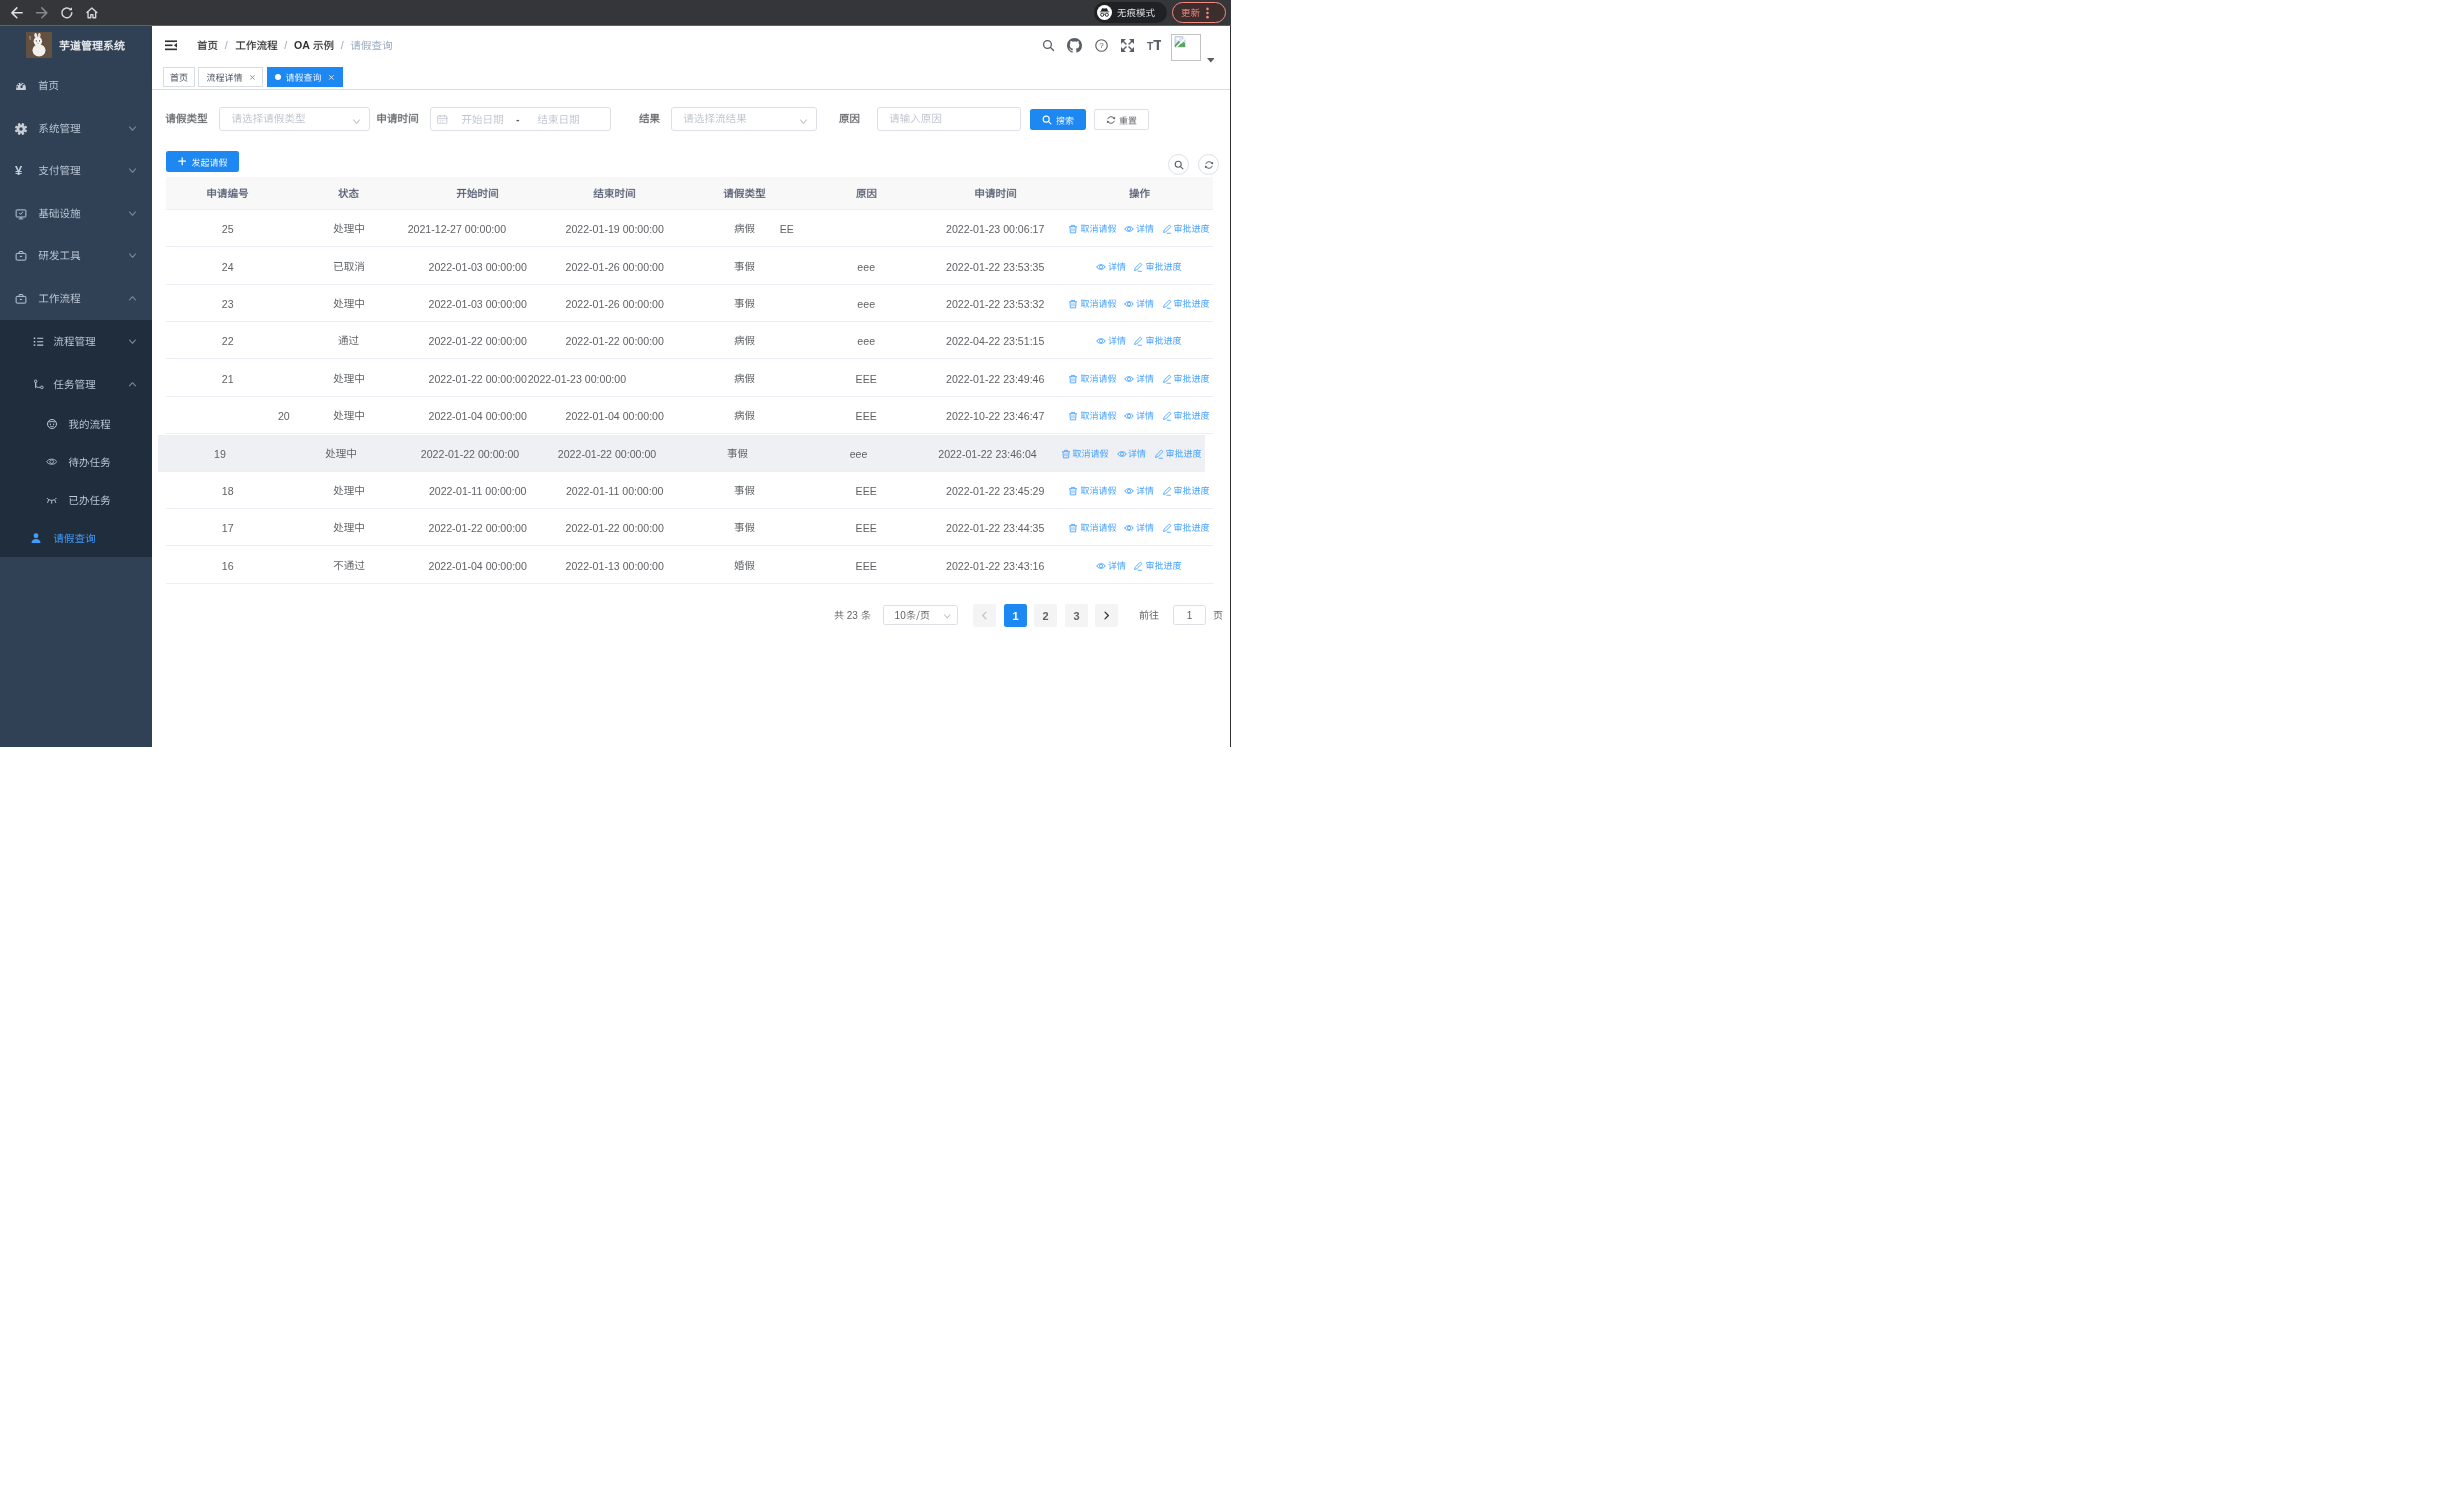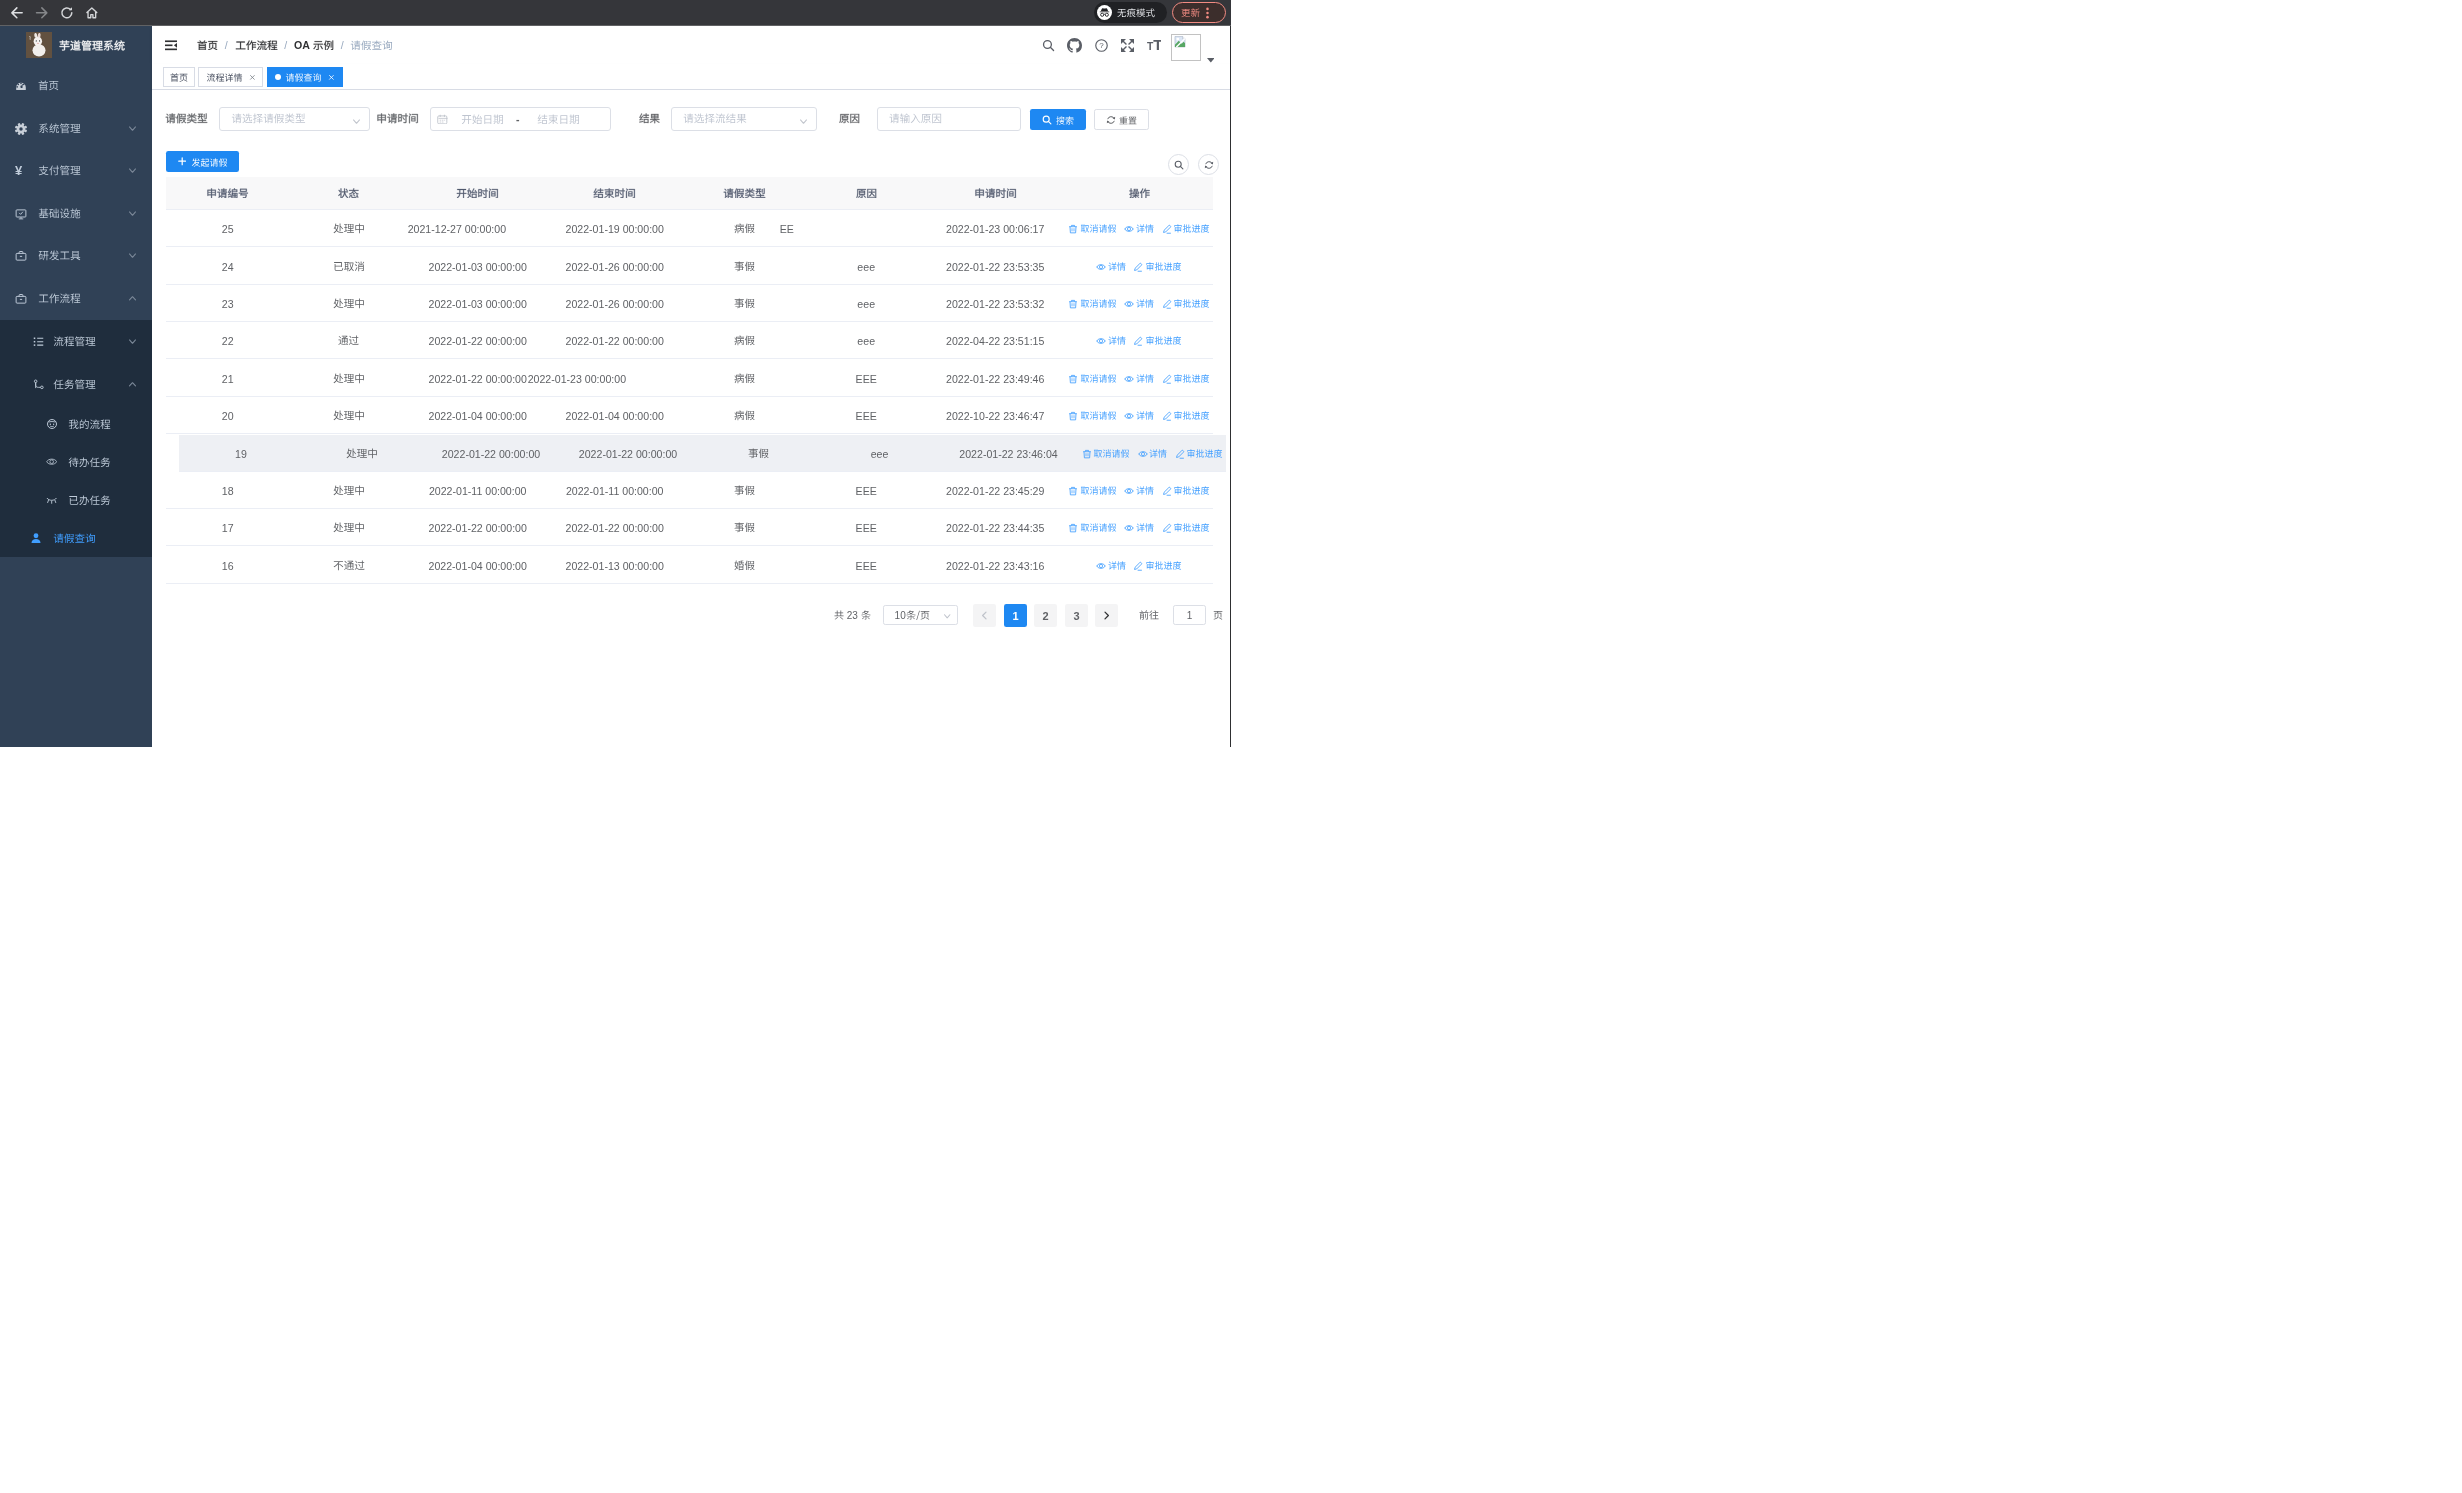--- a/index.html
+++ b/index.html
@@ -1093,21 +1093,21 @@
                 <use href="#g6279" x="1000"></use>
                 <use href="#g8FDB" x="2000"></use>
                 <use href="#g5EA6" x="3000"></use>
               </g>
             </svg>
           </span>
         </span>
       </span>
     </div>
     <div class="ab" style="left:13.7px;top:307px;width:1047px;height:37px;border-bottom:0.8px solid #ebeef5">
-      <span class="ab fx" style="left:0px;top:0;width:124px;height:37px;justify-content:center">
+      <span class="ab fx" style="left:0px;top:0;width:124px;height:37px;justify-content:flex-end">
         <span style="font-size:10.6px;color:#606266">20</span>
       </span>
       <span class="ab fx" style="left:124px;top:0;width:118px;height:37px;justify-content:center">
         <svg style="vertical-align:-1.4px;" width="32" height="10.6" viewBox="0 0 3000 1000">
           <g fill="#606266">
             <use href="#g5904" x="0"></use>
             <use href="#g7406" x="1000"></use>
             <use href="#g4E2D" x="2000"></use>
           </g>
         </svg>
@@ -1172,21 +1172,21 @@
                 <use href="#g5BA1" x="0"></use>
                 <use href="#g6279" x="1000"></use>
                 <use href="#g8FDB" x="2000"></use>
                 <use href="#g5EA6" x="3000"></use>
               </g>
             </svg>
           </span>
         </span>
       </span>
     </div>
-    <div class="ab" style="left:27px;top:345px;width:1047px;height:37px;background:#eef0f4;border-bottom:0.8px solid #ebeef5">
+    <div class="ab" style="left:6px;top:345px;width:1047px;height:37px;background:#eef0f4;border-bottom:0.8px solid #ebeef5">
       <span class="ab fx" style="left:0px;top:0;width:124px;height:37px;justify-content:center">
         <span style="font-size:10.6px;color:#606266">19</span>
       </span>
       <span class="ab fx" style="left:124px;top:0;width:118px;height:37px;justify-content:center">
         <svg style="vertical-align:-1.4px;" width="32" height="10.6" viewBox="0 0 3000 1000">
           <g fill="#606266">
             <use href="#g5904" x="0"></use>
             <use href="#g7406" x="1000"></use>
             <use href="#g4E2D" x="2000"></use>
           </g>

